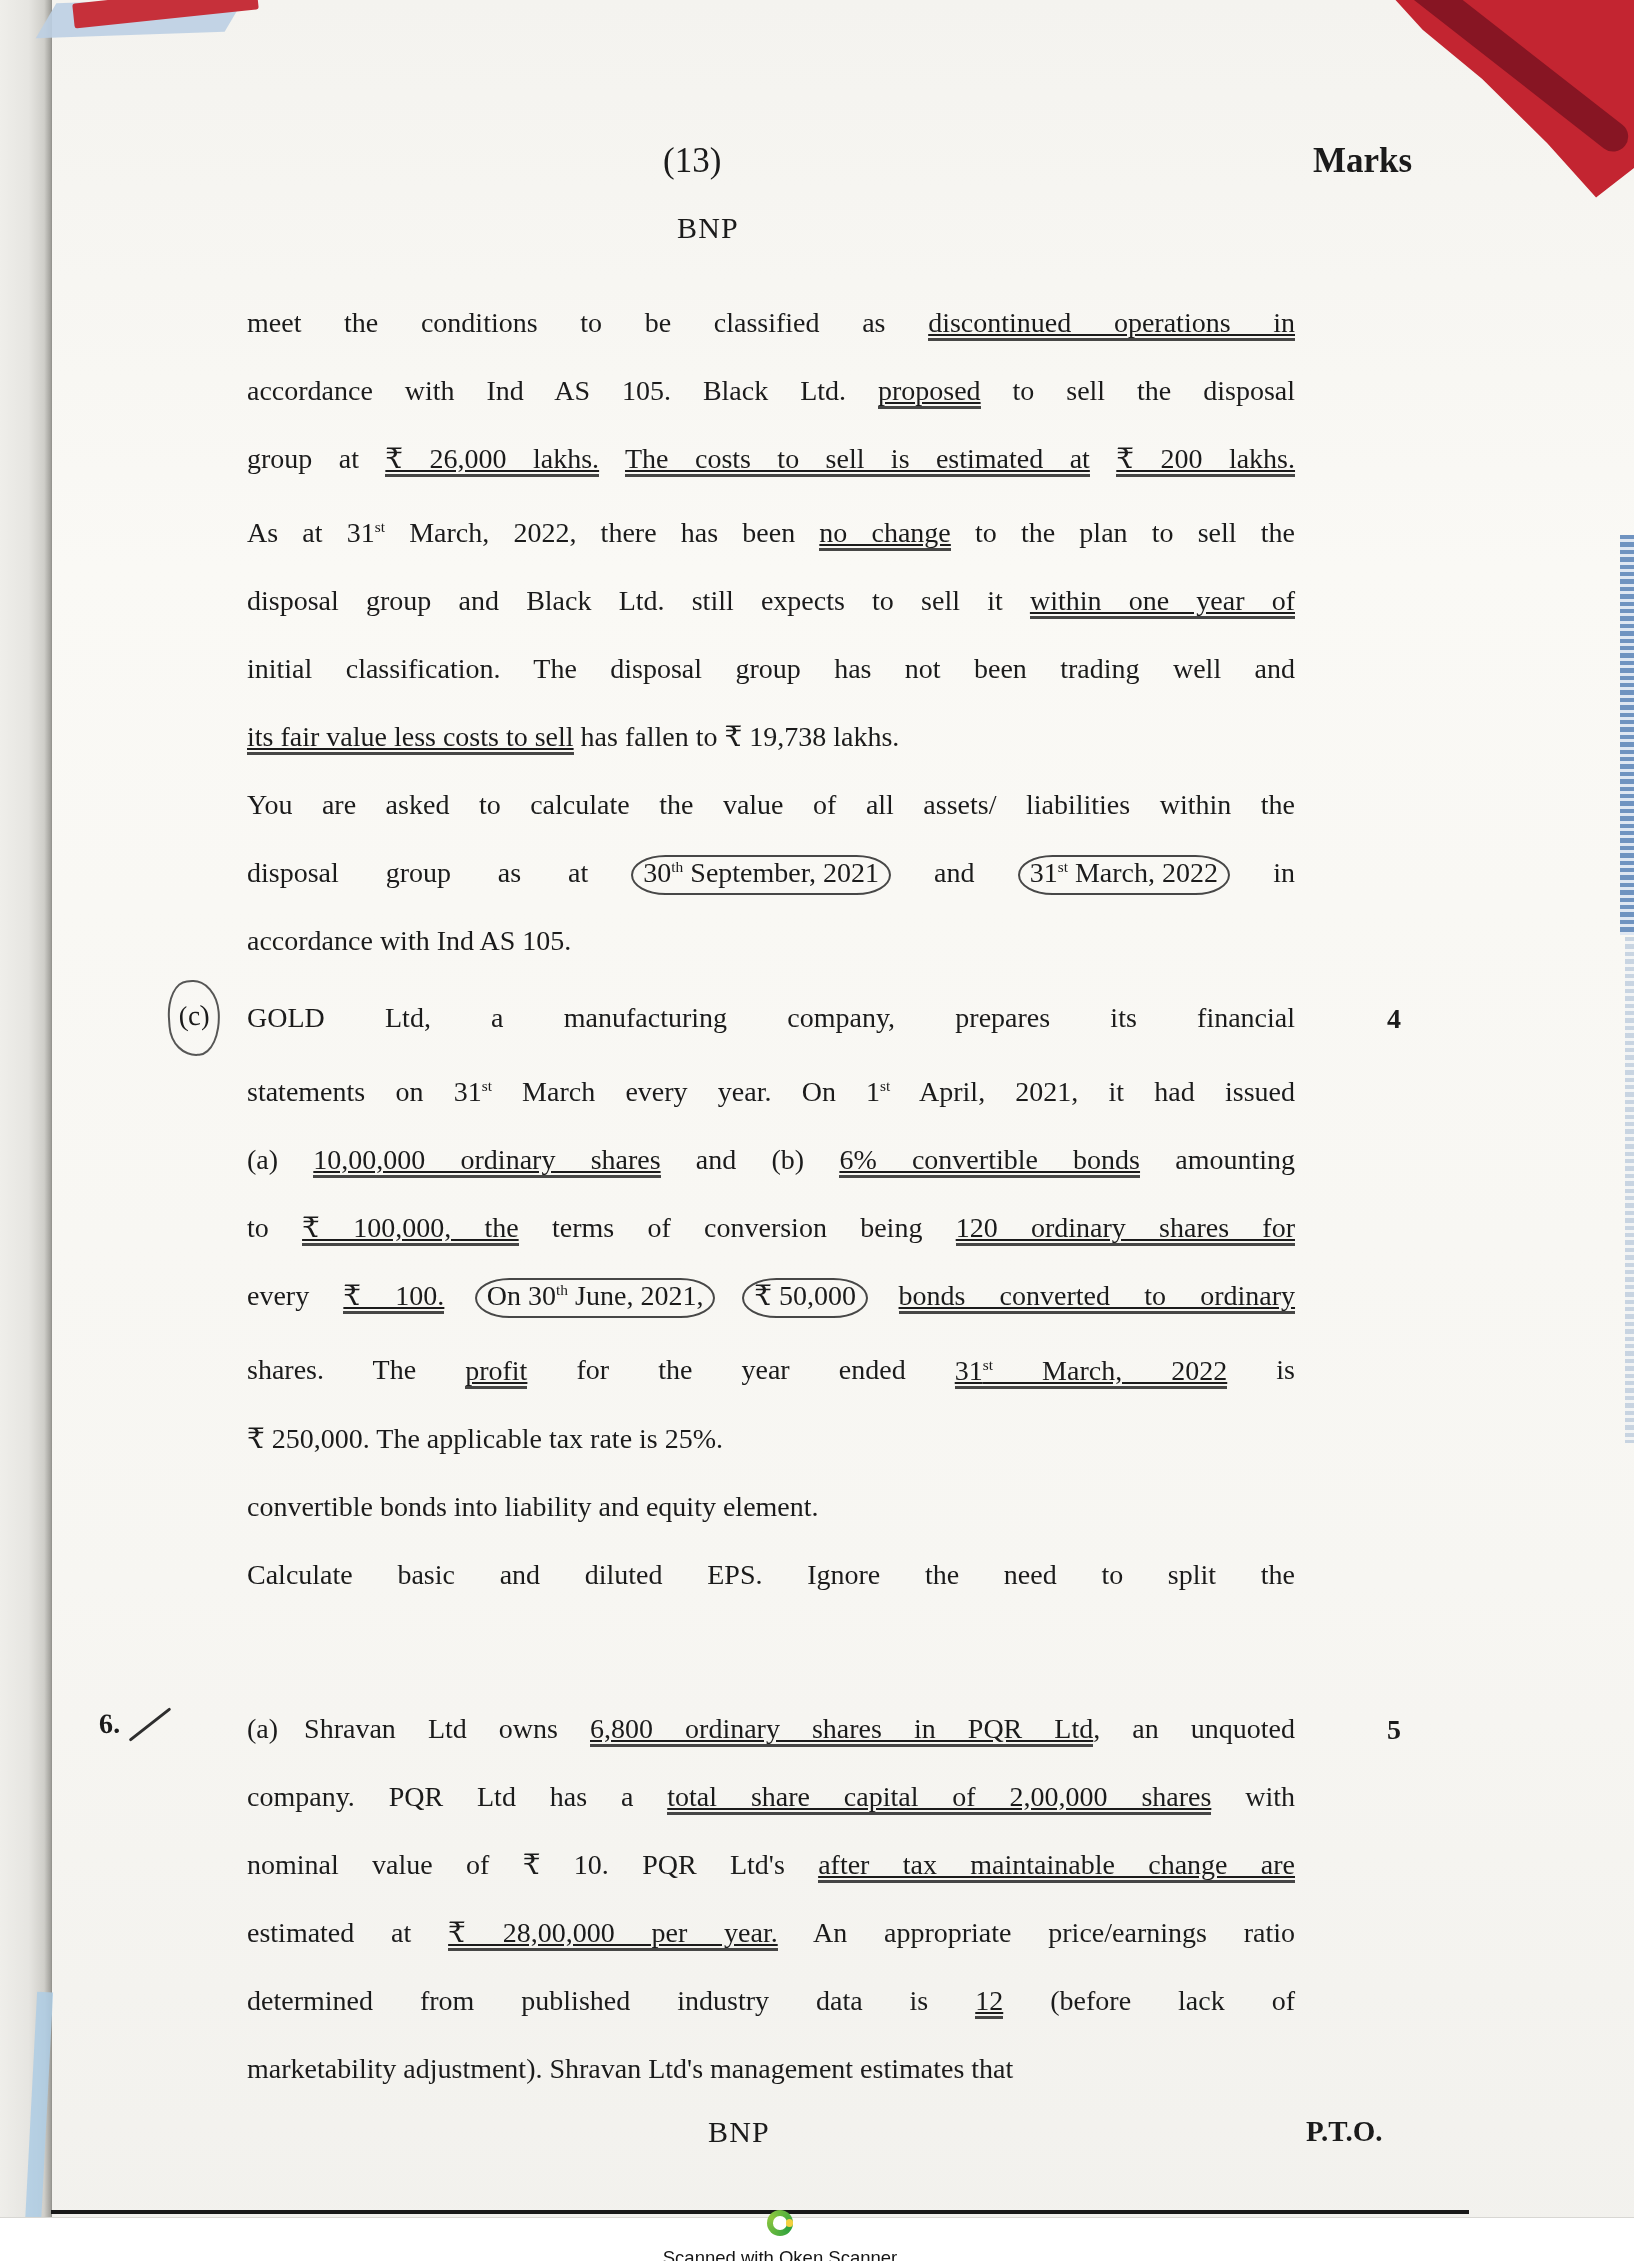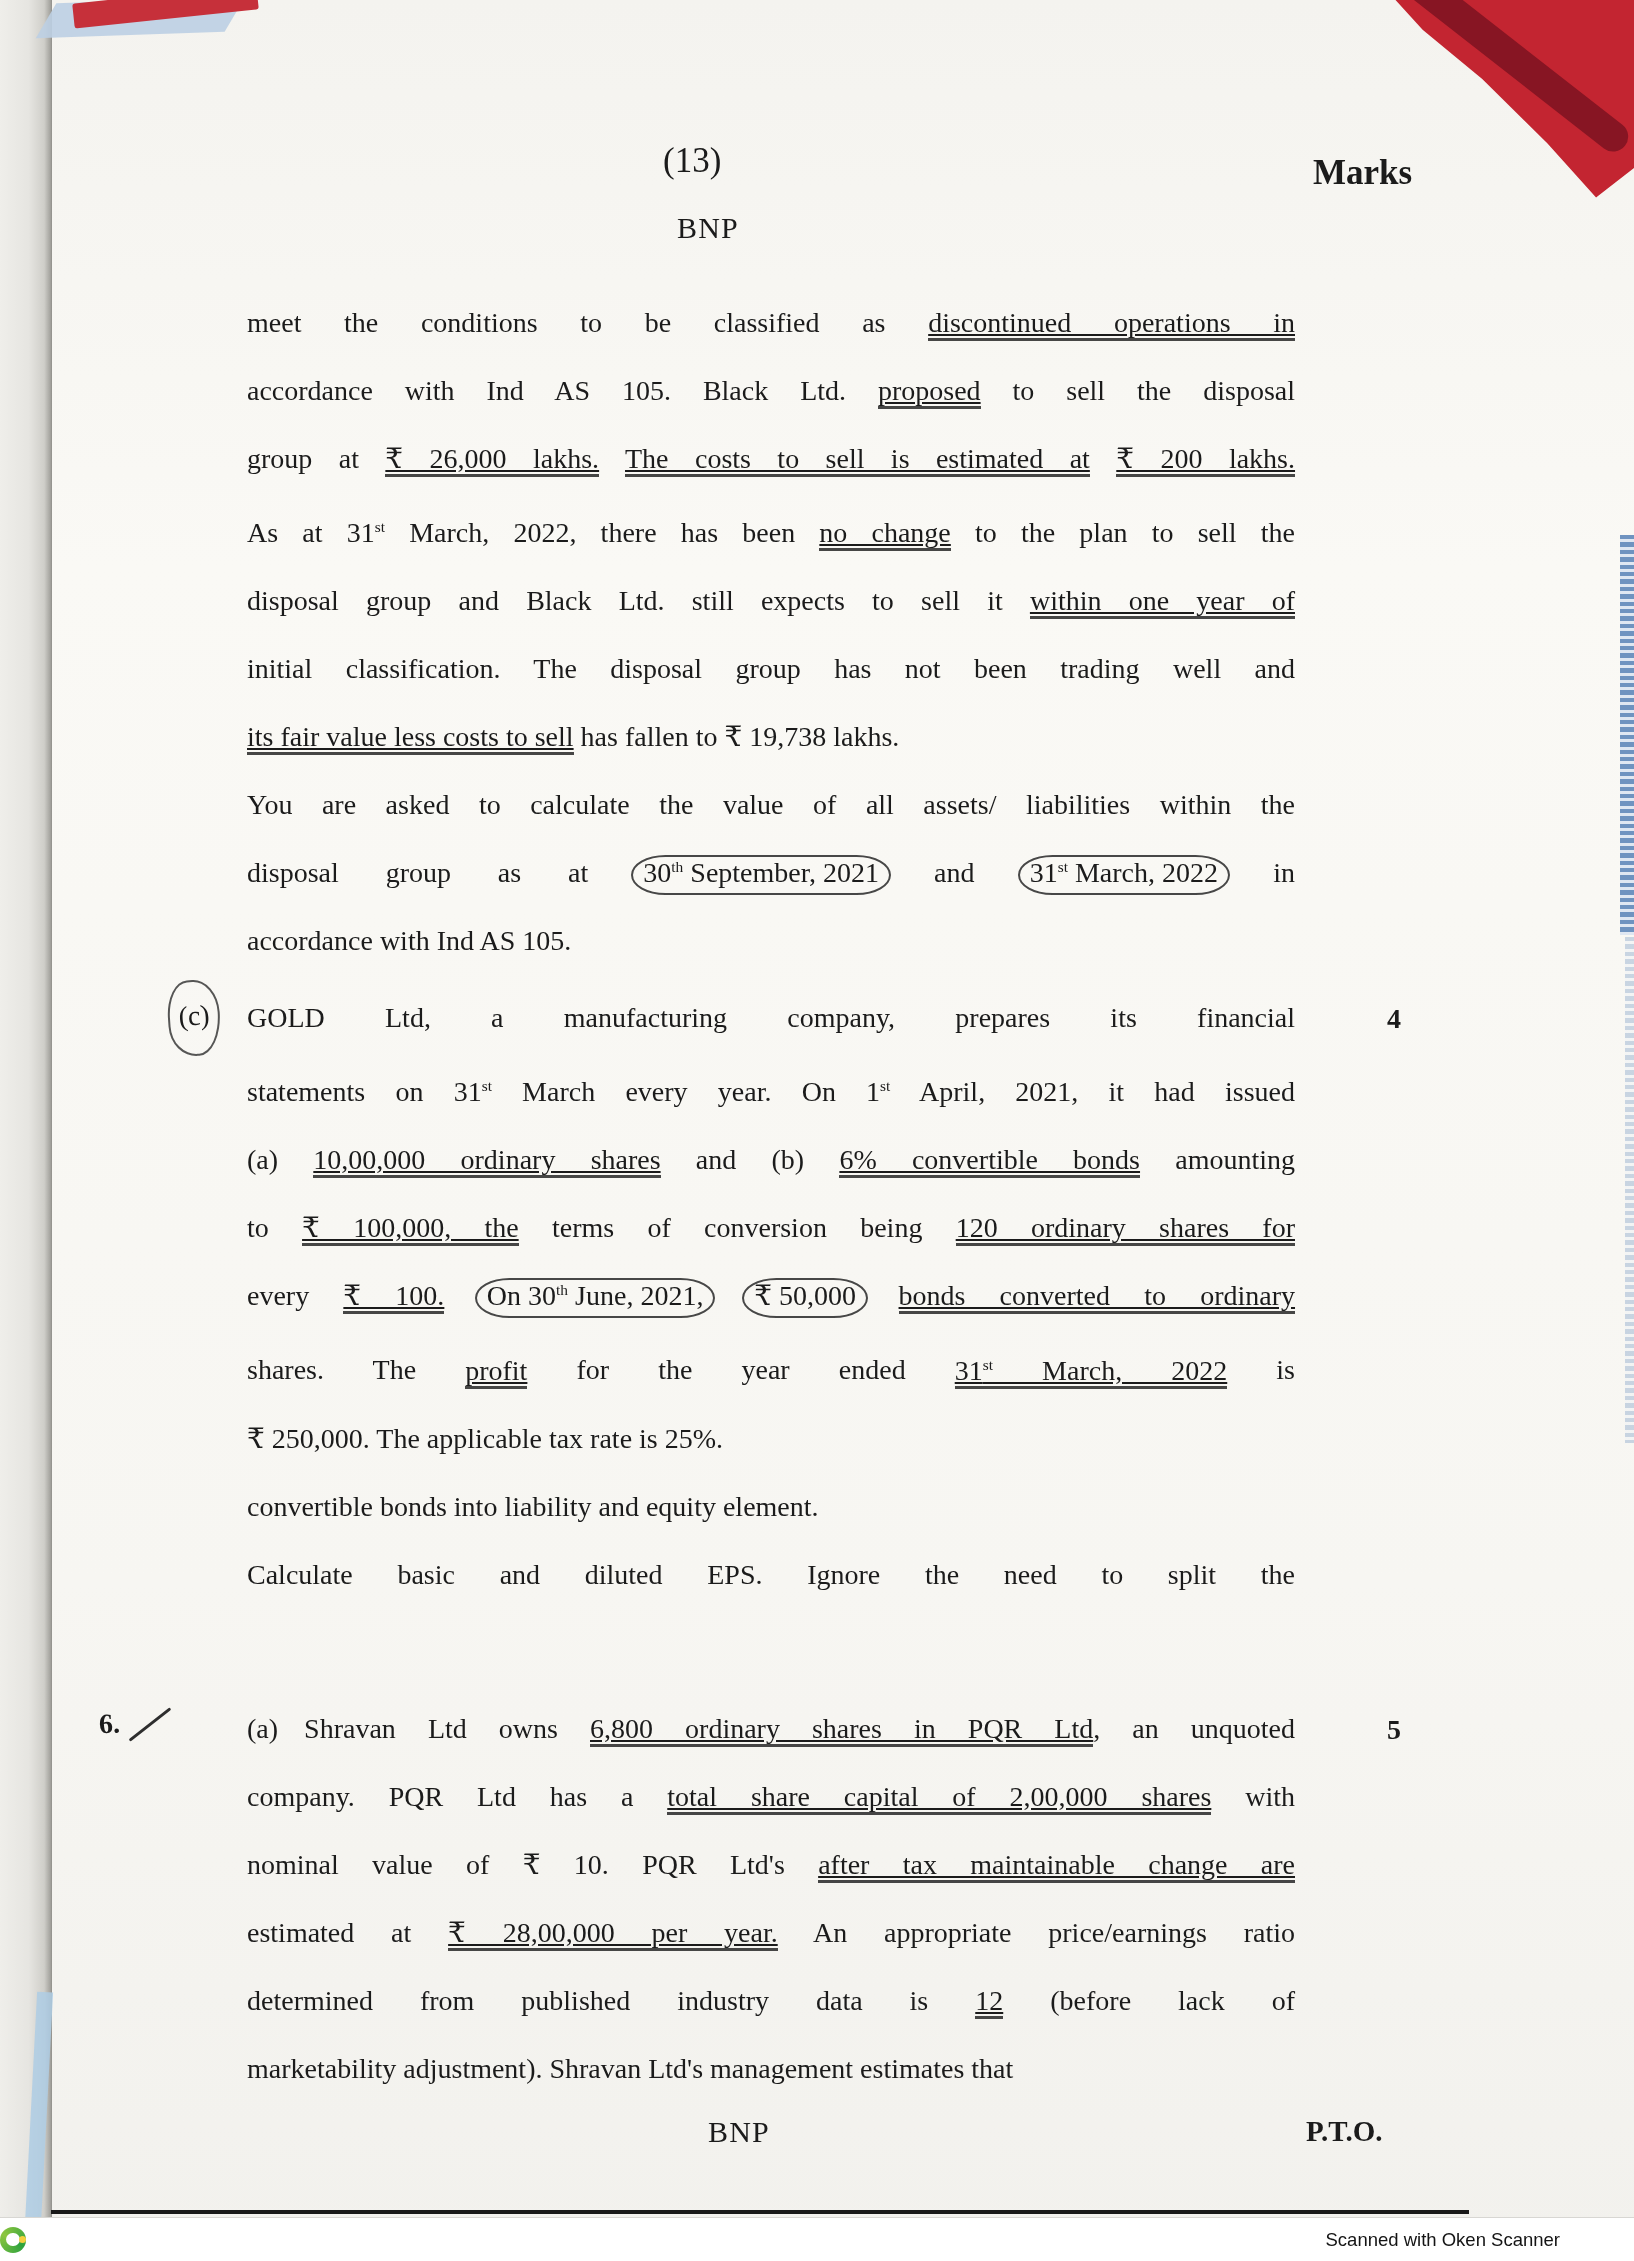--- a/index.html
+++ b/index.html
@@ -22,21 +22,21 @@
               background:repeating-linear-gradient(180deg,#6f93c0 0 4.3px,#dfe7f2 4.3px 7.4px);}
   .right-blue-faint{position:absolute;right:0;top:937px;width:8.6px;height:506px;opacity:.35;
               background:repeating-linear-gradient(180deg,#6f93c0 0 4.3px,#e8eef6 4.3px 7.4px);}
   .bottomleft-blue{position:absolute;left:31px;top:1992px;width:16px;height:234px;background:#aecce4;
                    transform:rotate(3deg);opacity:.85;}
   .bottom-line{position:absolute;left:51px;bottom:47px;width:1418px;height:4.3px;background:#191919;}
 
   
   .hdr{position:absolute;font-size:35px;}
   .pagenum{left:663px;top:141px;}
-  .marks-h{left:1313px;top:153px;font-weight:700;}
+  .marks-h{left:1313px;top:141px;font-weight:700;}
   .bnp{position:absolute;font-weight:400;font-size:30px;letter-spacing:1.2px;}
   .bnp.top{left:677px;top:211px;}
   .bnp.bottom{left:708px;top:2115px;}
   .pto{position:absolute;left:1306px;top:2115px;font-weight:700;font-size:29px;}
 
   
   .content{position:absolute;left:247px;top:289px;width:1048px;
            font-size:28px;line-height:68px;}
   .para{position:relative;margin:0;}
   .qc{margin-top:8.6px;}
@@ -53,23 +53,23 @@
 
   .q .marks{position:absolute;left:1140px;top:1.2px;font-weight:700;}
   .qlabel{position:absolute;left:-79px;top:-3.7px;border:2.5px solid rgba(45,45,45,.8);
           border-radius:55% 65% 60% 70%/65% 60% 75% 55%;padding:0 8.6px 3.7px;transform:rotate(-4deg);}
   .qnum{position:absolute;left:-148px;top:-5px;font-weight:700;transform:rotate(-2deg);}
   .tick{position:absolute;left:-123px;top:28px;width:52px;height:3.1px;background:#2e2e2e;
         border-radius:1.8px;transform:rotate(-38deg);}
 
   
   .scanbar{position:absolute;left:0;right:0;bottom:0;height:44px;background:#ffffff;
-           border-top:1.2px solid #d8d7d3;display:flex;align-items:center;justify-content:space-between;
+           border-top:1.2px solid #d8d7d3;display:flex;align-items:center;justify-content:center;
            gap:11px;padding-right:74px;box-sizing:border-box;
-           font-family:"Liberation Sans","DejaVu Sans",sans-serif;}
+           font-family:"Liberation Sans","DejaVu Sans",sans-serif;flex-direction:column;}
   .oken-icon{width:26px;height:26px;border-radius:50%;position:relative;flex:0 0 auto;
              background:conic-gradient(from 120deg,#2ea23e,#8dc63f,#2ea23e);}
   .oken-icon::before{content:"";position:absolute;inset:6.2px;background:#fff;border-radius:50%;}
   .oken-icon::after{content:"";position:absolute;right:0;top:9.2px;width:7.4px;height:7.4px;
                     border-radius:50%;background:#f4d03f;}
   .oken-text{font-size:18.5px;color:#141414;font-weight:500;}
 </style>
 </head>
 <body>
 

